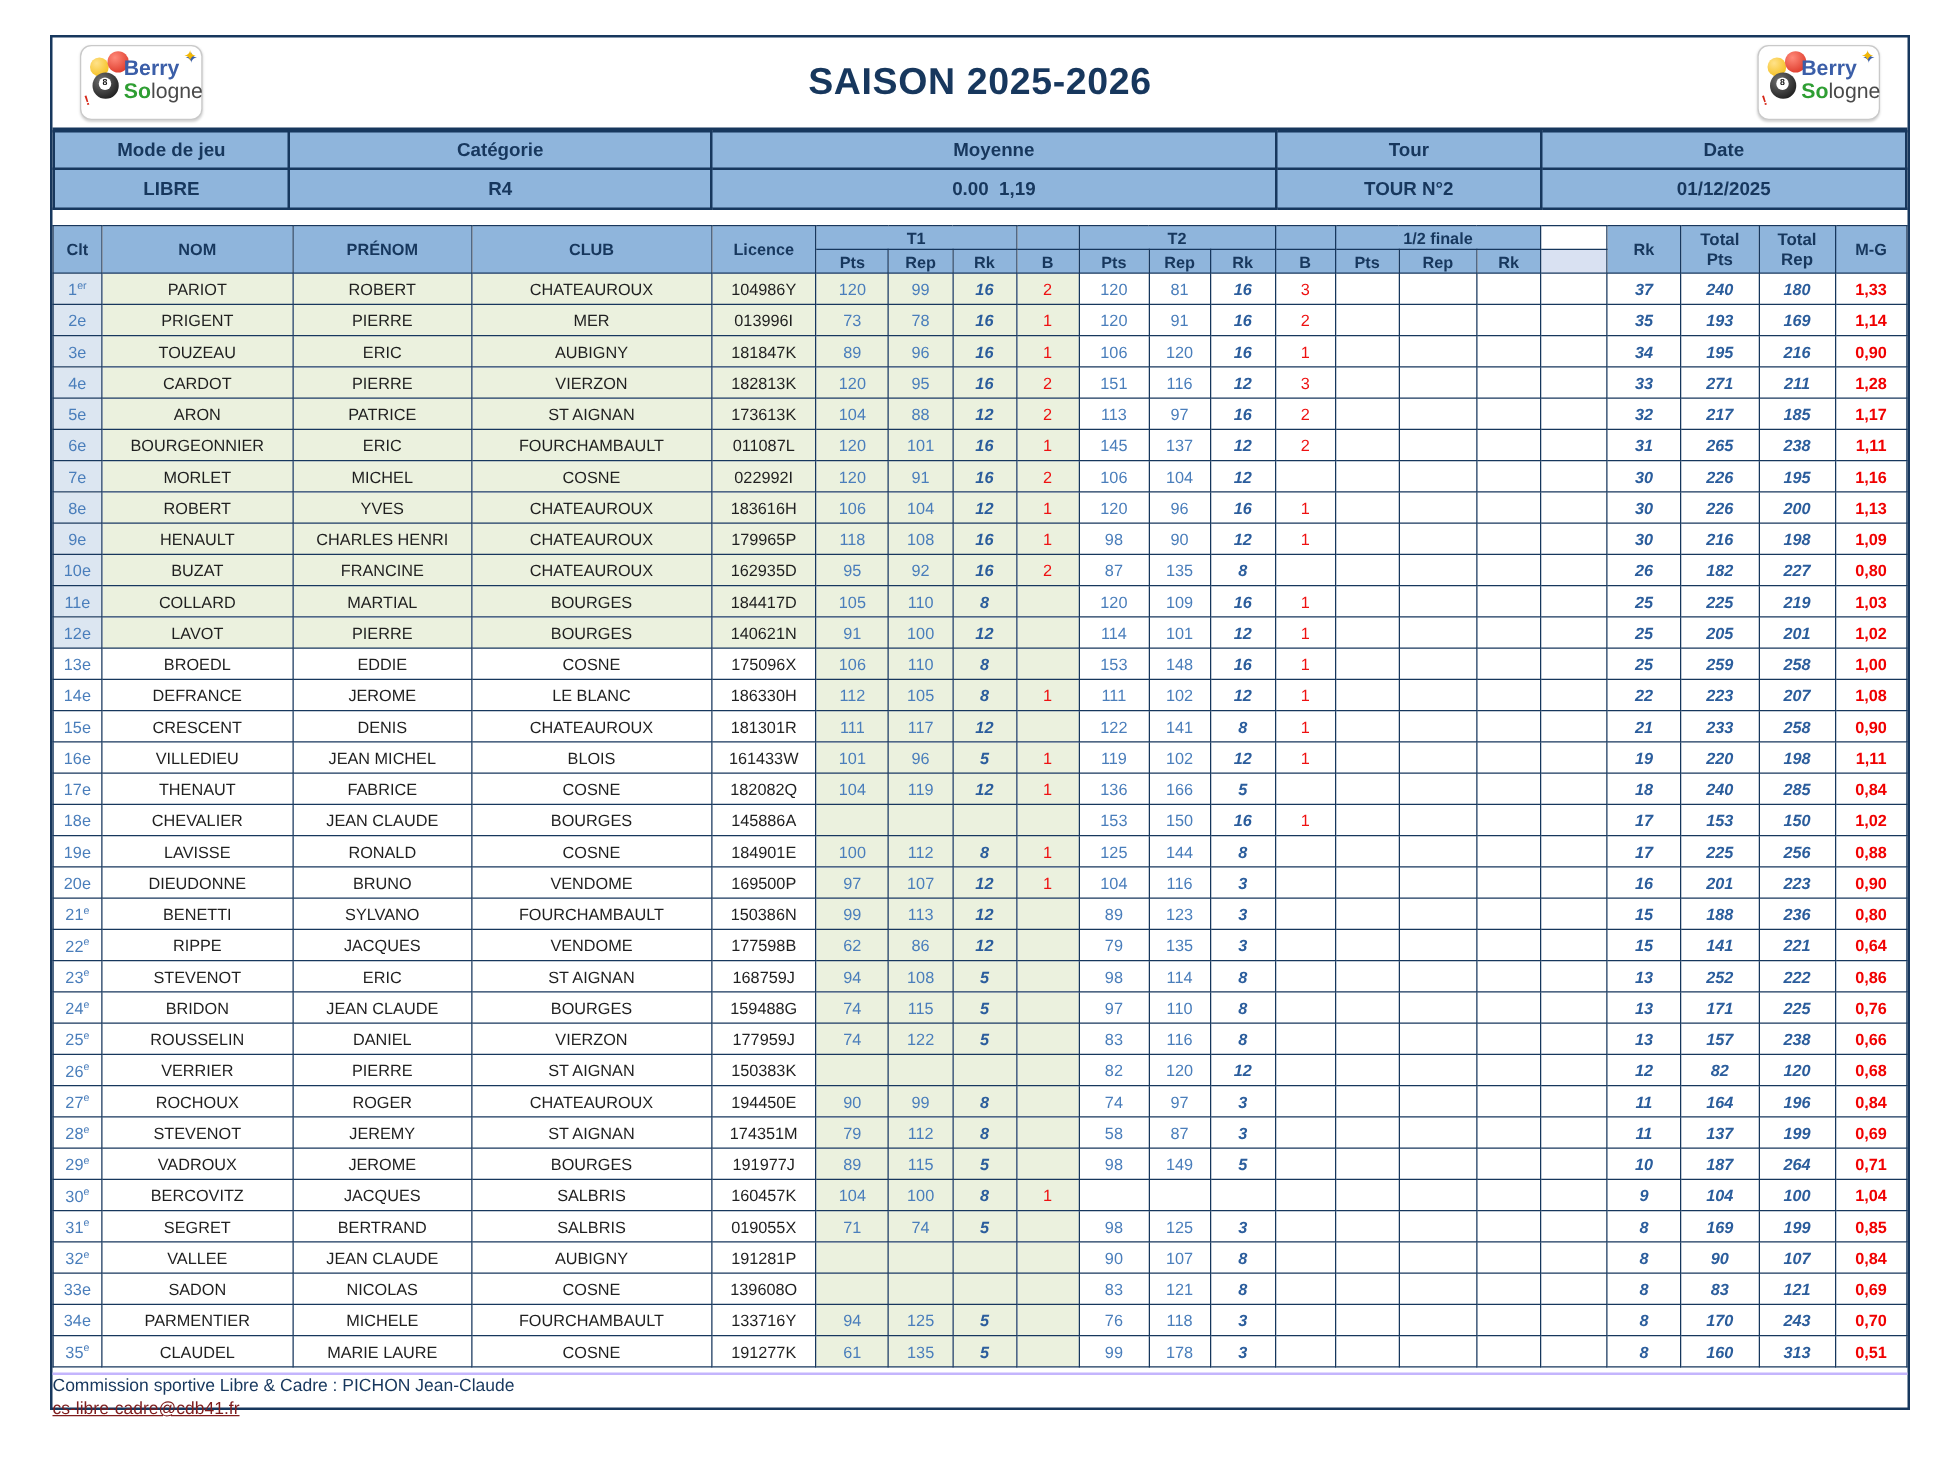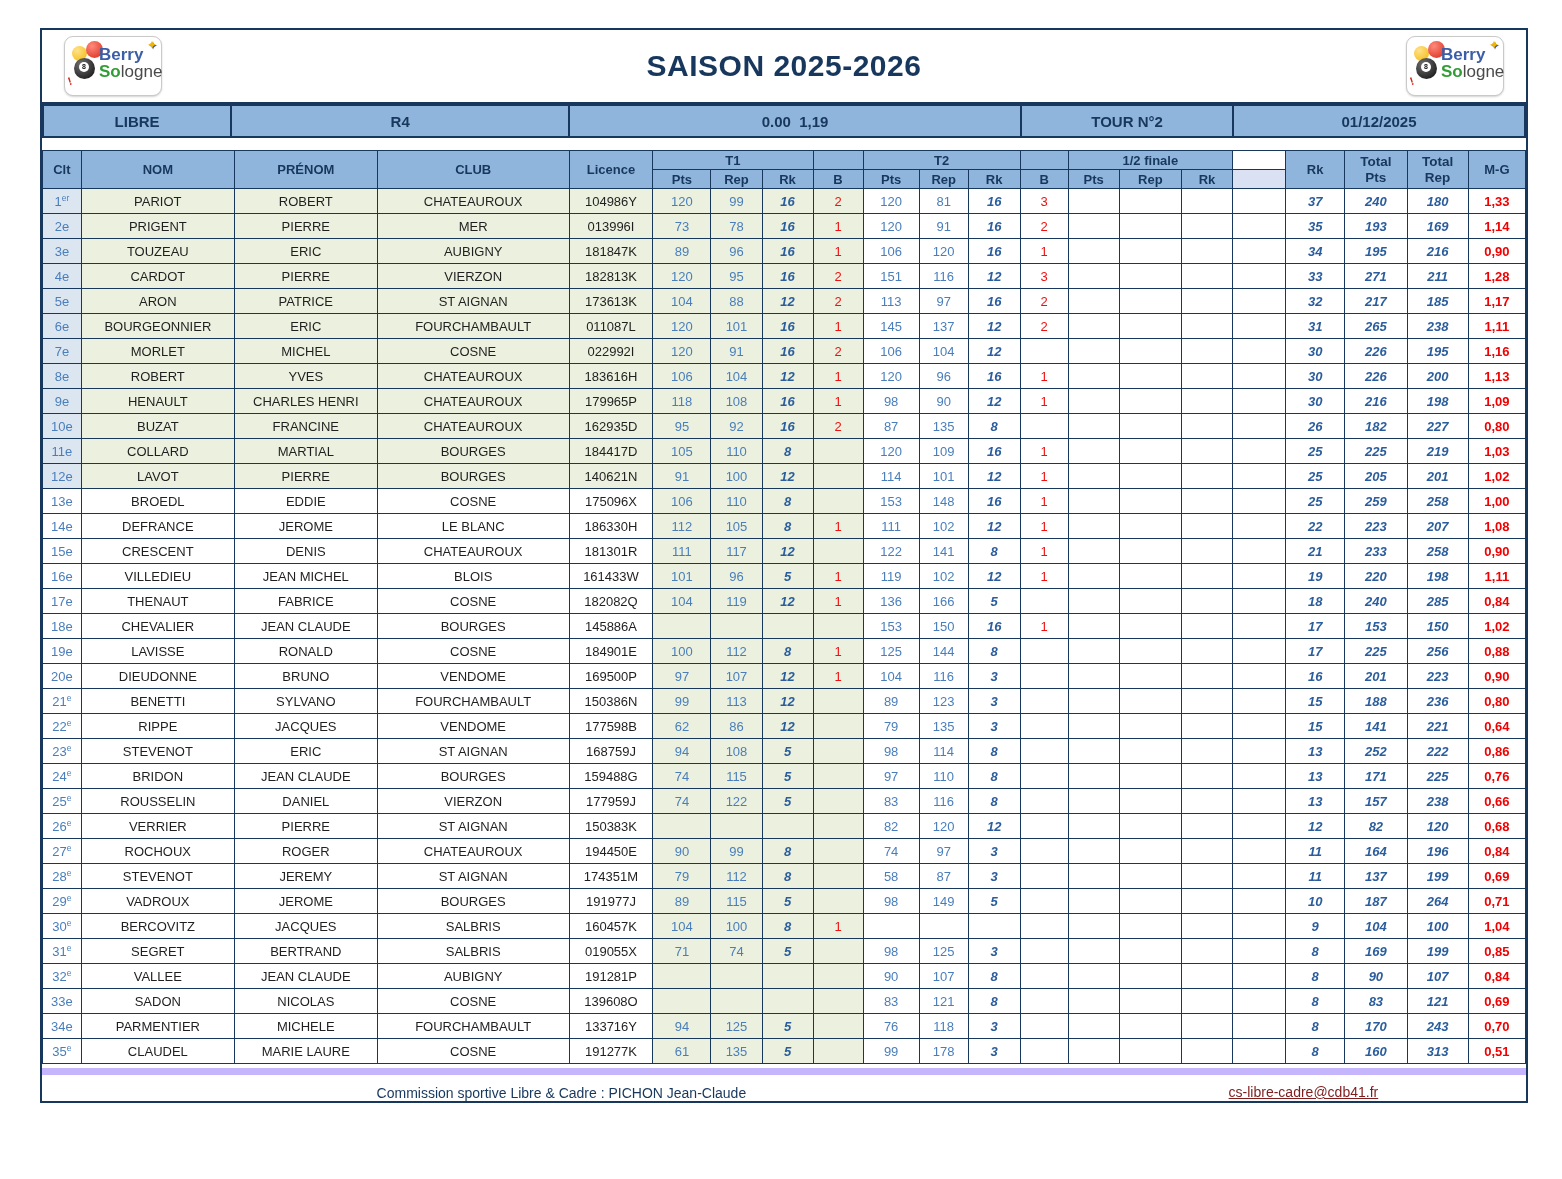--- a/index.html
+++ b/index.html
@@ -56,21 +56,21 @@
   td.g{background:#ebf1de !important;}
   td.t1{background:#ebf1de !important;}
   td.name{color:#1f1f1f;}
   td.num{color:#4a7ebb;}
   td.rkv{color:#2b5d9c;font-weight:700;font-style:italic;}
   td.bv{color:#ee1111;}
   td.totv{color:#2b5d9c;font-weight:700;font-style:italic;font-size:13.5px;}
   td.mg{color:#f00000;font-weight:700;font-size:13.5px;}
 
   
-  .footer{height:26px;border-top:7px solid #c4b5fd;display:flex;align-items:flex-end;}
+  .footer{height:26px;border-top:2px solid #c4b5fd;display:flex;align-items:flex-start;flex-direction:column;}
   .footer-left{flex:0 0 70%;text-align:center;color:#17375d;font-size:14px;}
   .footer-right{flex:1;text-align:center;}
   .mail{color:#7f1d1d;font-size:14px;text-decoration:underline;cursor:pointer;}
 </style>
 </head>
 <body>
 
 <div class="page">
  <div class="frame">
 
@@ -107,20 +107,27 @@
 
   <table class="info-table">
     <colgroup>
           <col style="width:12.7%">
           <col style="width:22.8%">
           <col style="width:30.5%">
           <col style="width:14.3%">
           <col style="width:19.7%">
         </colgroup>
     <tbody>
+          <tr>
+      <th>Mode de jeu</th>
+      <th>Catégorie</th>
+      <th>Moyenne</th>
+      <th>Tour</th>
+      <th>Date</th>
+    </tr>
     <tr>
       <td>LIBRE</td>
       <td>R4</td>
       <td>0.00  1,19</td>
       <td>TOUR N°2</td>
       <td>01/12/2025</td>
     </tr>
   </tbody>
       </table>
 

